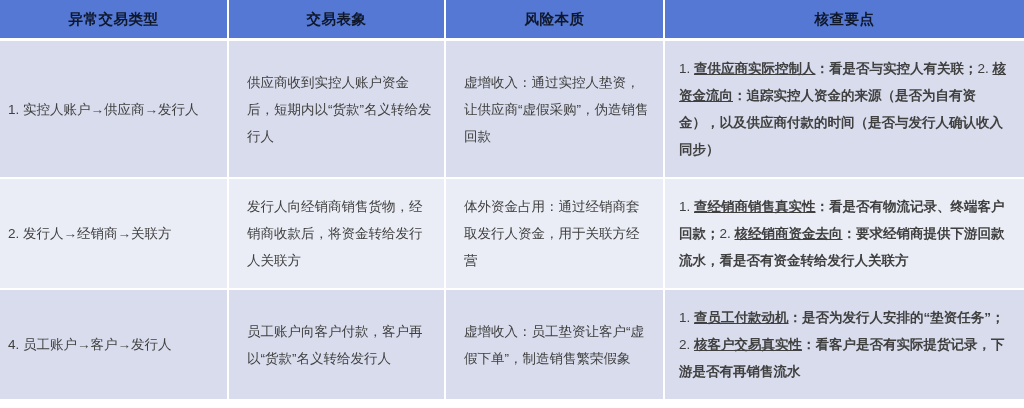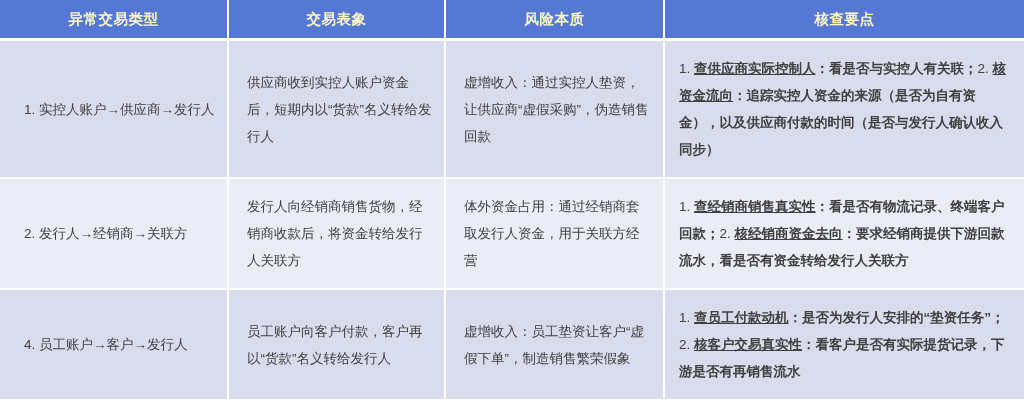--- a/index.html
+++ b/index.html
@@ -30,21 +30,21 @@
 
   
   col.c1 { width: 229px; }
   col.c2 { width: 217px; }
   col.c3 { width: 219px; }
   col.c4 { width: 359px; }
 
   
   thead tr th {
     background: #5478d4;
-    color: #fef9c3;
+    color: #0f172a;
     font-size: 14.5px;
     font-weight: bold;
     text-align: center;
     vertical-align: middle;
     height: 41px;
     padding: 0 14px;
     border-right: 2px solid #ffffff;
     border-bottom: 3px solid #ffffff;
     box-sizing: border-box;
     letter-spacing: 0.5px;
@@ -72,21 +72,21 @@
   tbody tr:last-child td {
     border-bottom: none;
   }
 
   tbody tr.row-odd td { background: #d8dcec; }
   tbody tr.row-even td { background: #eaedf6; }
 
   
   td.col-type {
     text-align: left;
-    padding-left: 24px;
+    padding-left: 8px;
     padding-right: 10px;
   }
   td.col-appearance {
     text-align: left;
     padding-left: 18px;
     padding-right: 12px;
   }
   td.col-risk {
     text-align: left;
     padding-left: 18px;

